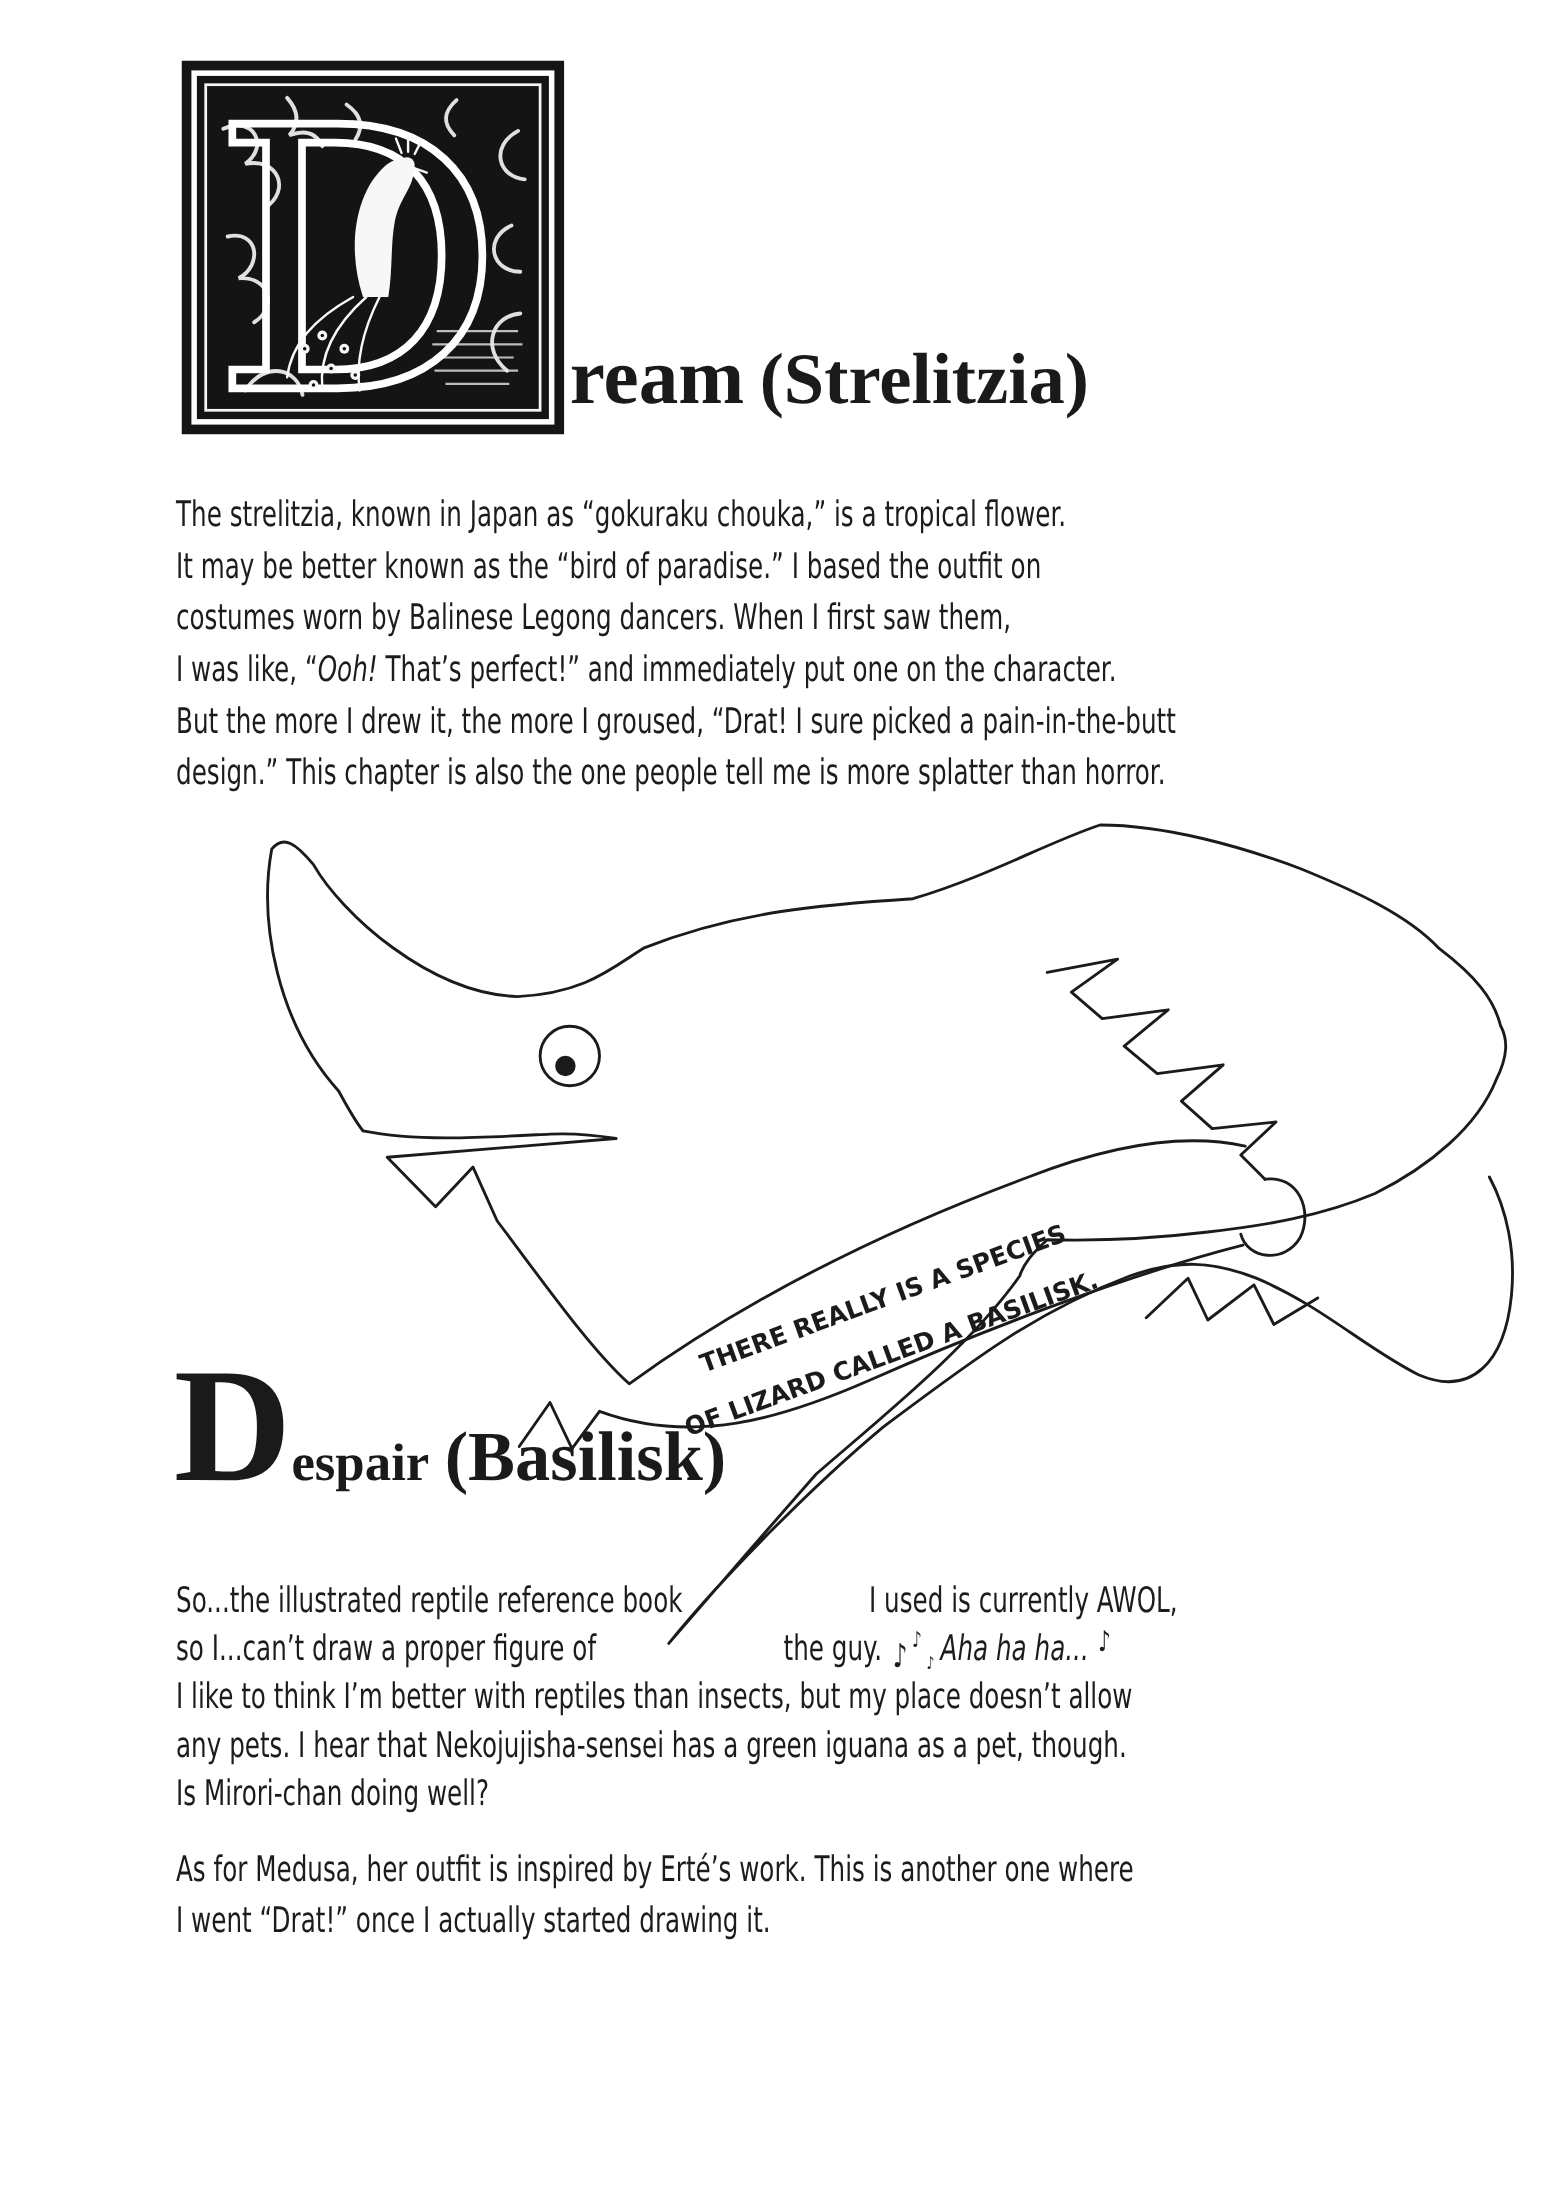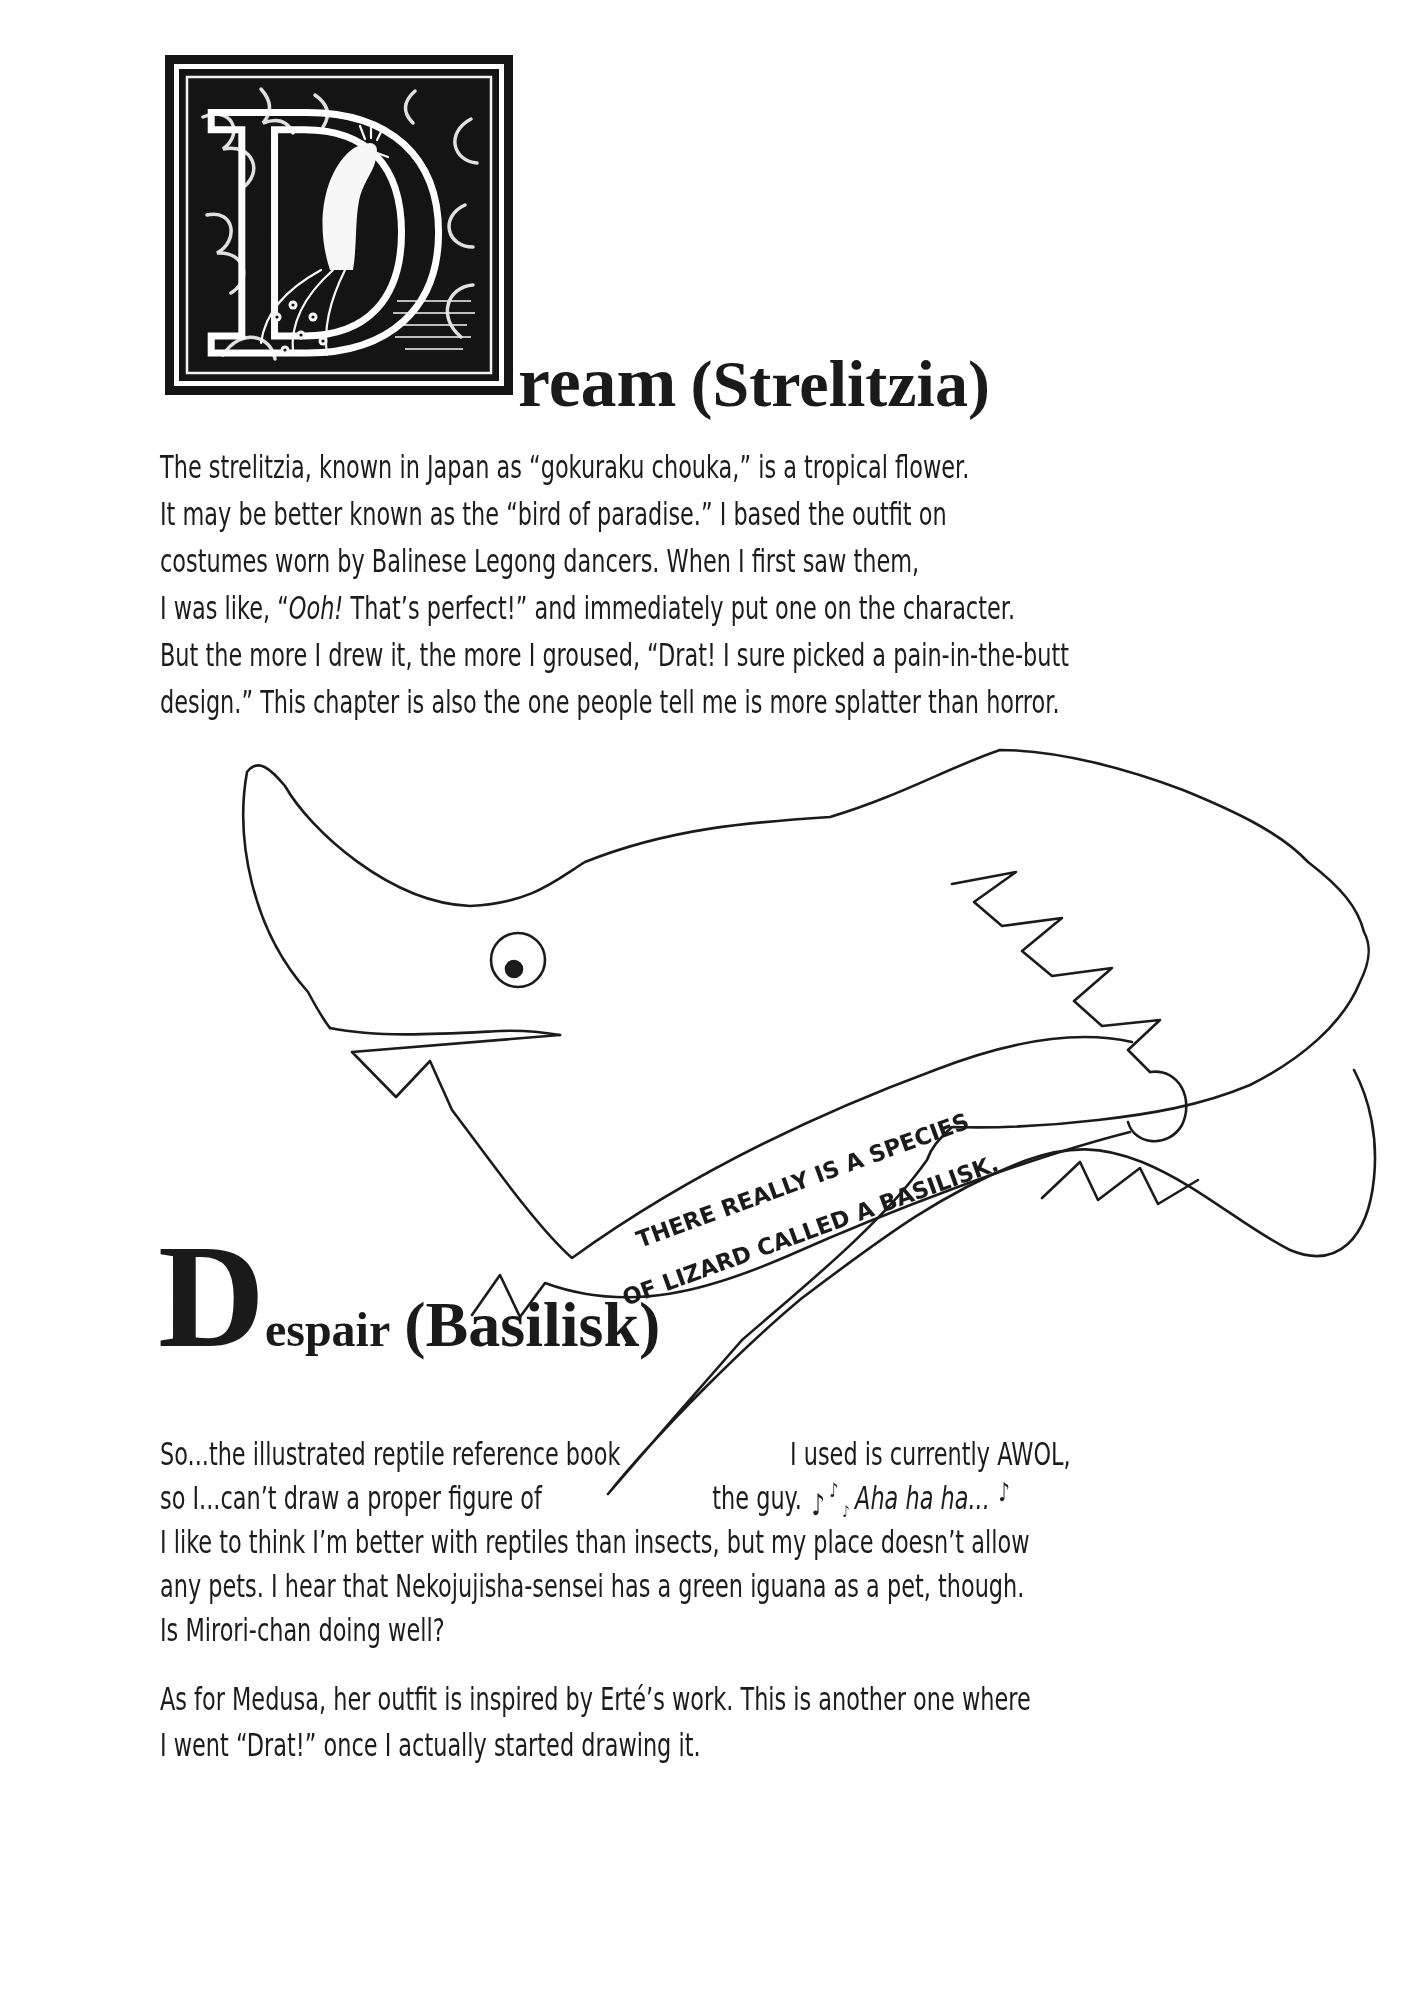--- a/index.html
+++ b/index.html
@@ -3,21 +3,21 @@
 <meta charset="utf-8">
 <style>
   html,body { margin:0; padding:0; }
   body {
     width:1424px; height:2000px; position:relative;
     background:#ffffff; overflow:hidden;
     font-family:"DejaVu Sans", sans-serif; color:#1c1c1c;
   }
   
   .serif-title { font-family:"Liberation Serif","DejaVu Serif",serif; font-weight:700; color:#1a1a1a; white-space:nowrap; line-height:1; }
-  #dream-title { position:absolute; left:518px; top:306px; font-size:72px;margin-top:40px; }
+  #dream-title { position:absolute; left:518px; top:306px; font-size:72px; }
   #dream-title .paren { font-size:66px; }
   #despair-heading { position:absolute; left:158px; top:1222px; font-size:148px; z-index:3; }
   #despair-heading .rest { font-size:48px; }
   #despair-heading .paren { font-size:64px; }
   .paren { margin-left:14px; }
 
   
   #dropcap-dream { position:absolute; left:165px; top:55px; width:348px; height:340px; }
 
   

